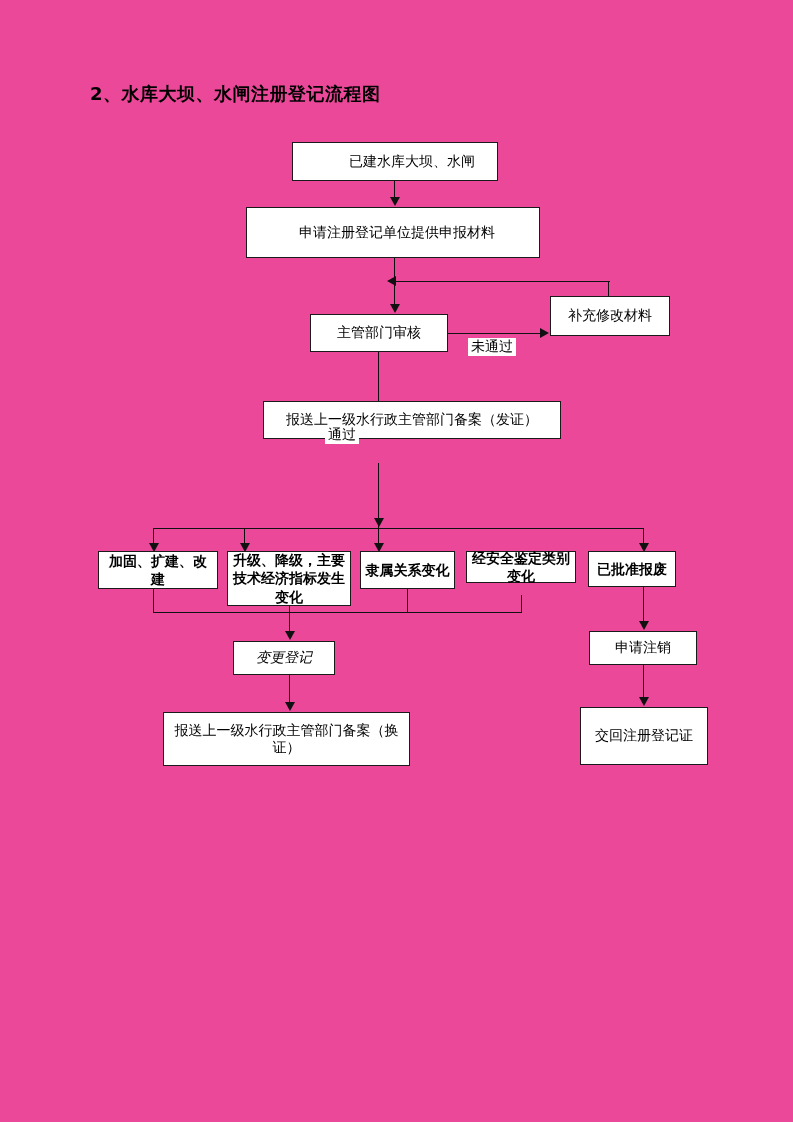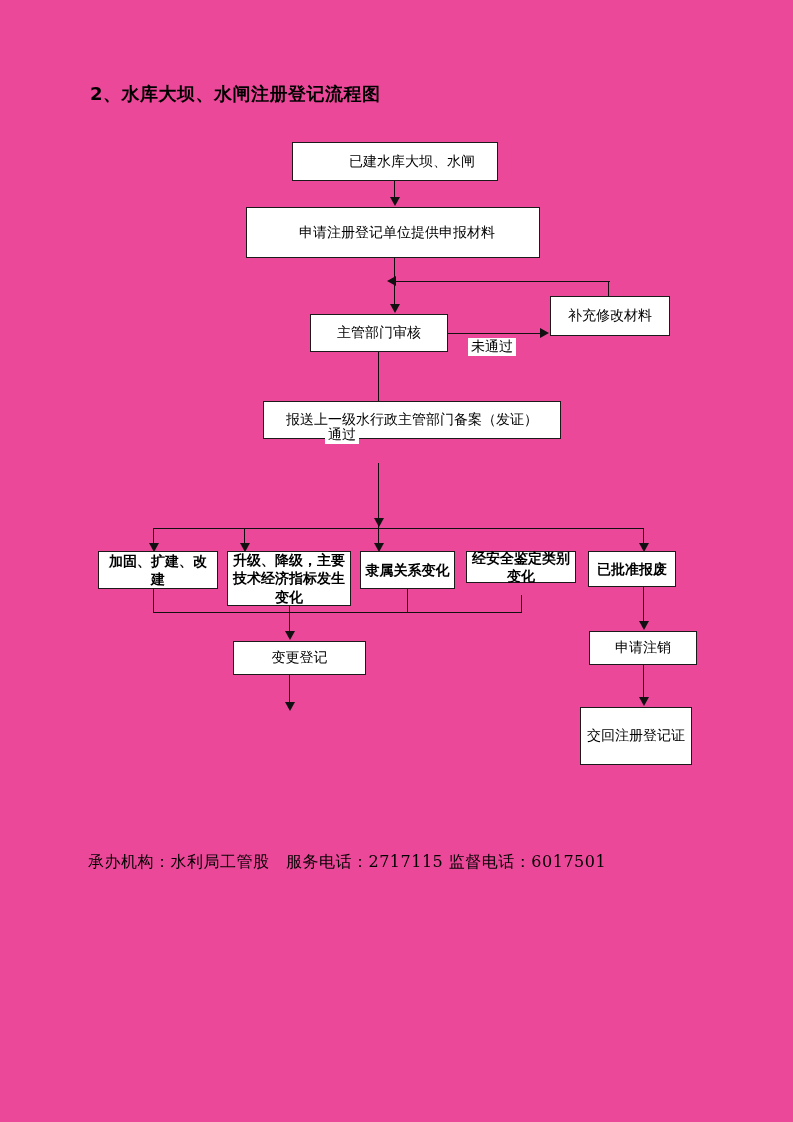--- a/index.html
+++ b/index.html
@@ -172,31 +172,31 @@
   <div class="vline" style="left:153px; top:589px; height:24px;"></div>
   <div class="vline" style="left:289px; top:606px; height:7px;"></div>
   <div class="vline" style="left:407px; top:589px; height:24px;"></div>
   <div class="vline" style="left:521px; top:595px; height:18px;"></div>
 
   <div class="hline" style="left:153px; top:612px; width:369px;"></div>
 
   <div class="vline" style="left:289px; top:612px; height:20px;"></div>
   <div class="arrow-down" style="left:285px; top:631px;"></div>
 
-  <div class="node" style="left:233px; top:641px; width:133px; height:34px;">变更登记</div>
+  <div class="node" style="left:233px; top:641px; width:102px; height:34px;font-style:italic;">变更登记</div>
 
   <div class="vline" style="left:289px; top:675px; height:28px;"></div>
   <div class="arrow-down" style="left:285px; top:702px;"></div>
 
+  <div class="node" style="left:163px; top:712px; width:247px; height:54px;">报送上一级水行政主管部门备案（换证）</div>
 
   <div class="vline" style="left:643px; top:587px; height:35px;"></div>
   <div class="arrow-down" style="left:639px; top:621px;"></div>
 
   <div class="node" style="left:589px; top:631px; width:108px; height:34px;">申请注销</div>
 
   <div class="vline" style="left:643px; top:665px; height:33px;"></div>
   <div class="arrow-down" style="left:639px; top:697px;"></div>
 
-  <div class="node" style="left:580px; top:707px; width:112px; height:58px;">交回注册登记证</div>
-
-  <div class="footer">承办机构：水利局工管股　服务电话：2717115 监督电话：6017501</div>
+  <div class="node" style="left:580px; top:707px; width:128px; height:58px;">交回注册登记证</div>
+
 
 </div>
 
 </body></html>

